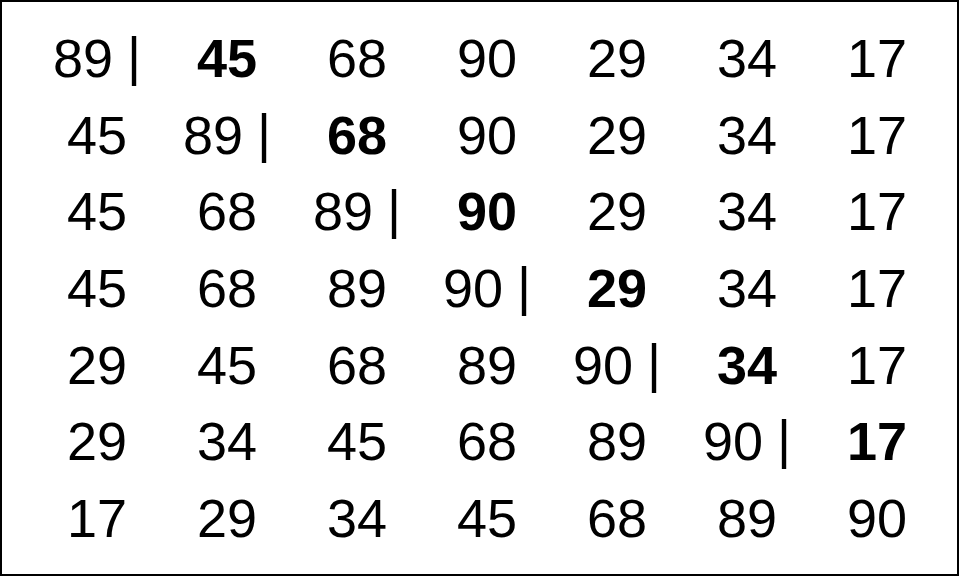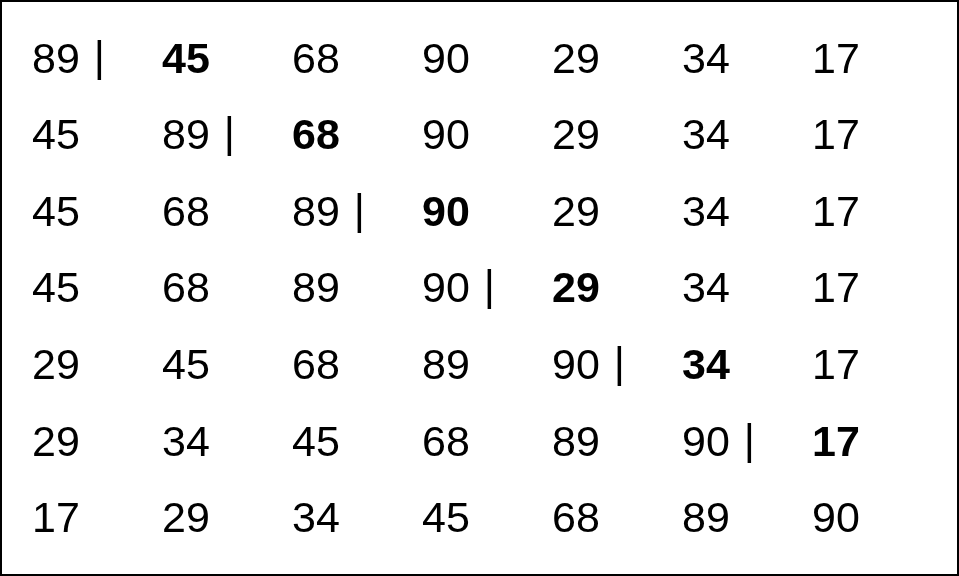--- a/index.html
+++ b/index.html
@@ -26,24 +26,24 @@
     justify-content: space-around;
   }
   .row {
     display: flex;
     flex-direction: row;
     align-items: center;
     height: 74px;
   }
   .cell {
     flex: 0 0 130px;
-    font-size: 43px;
+    font-size: 54px;
     line-height: 1;
     letter-spacing: 0px;
-    text-align: left;
+    text-align: center;
     position: relative;
     font-weight: 400;
   }
   .cell.bold {
     font-weight: 700;
   }
   .cell .num {
     display: inline-block;
   }
   .cell .sep {

